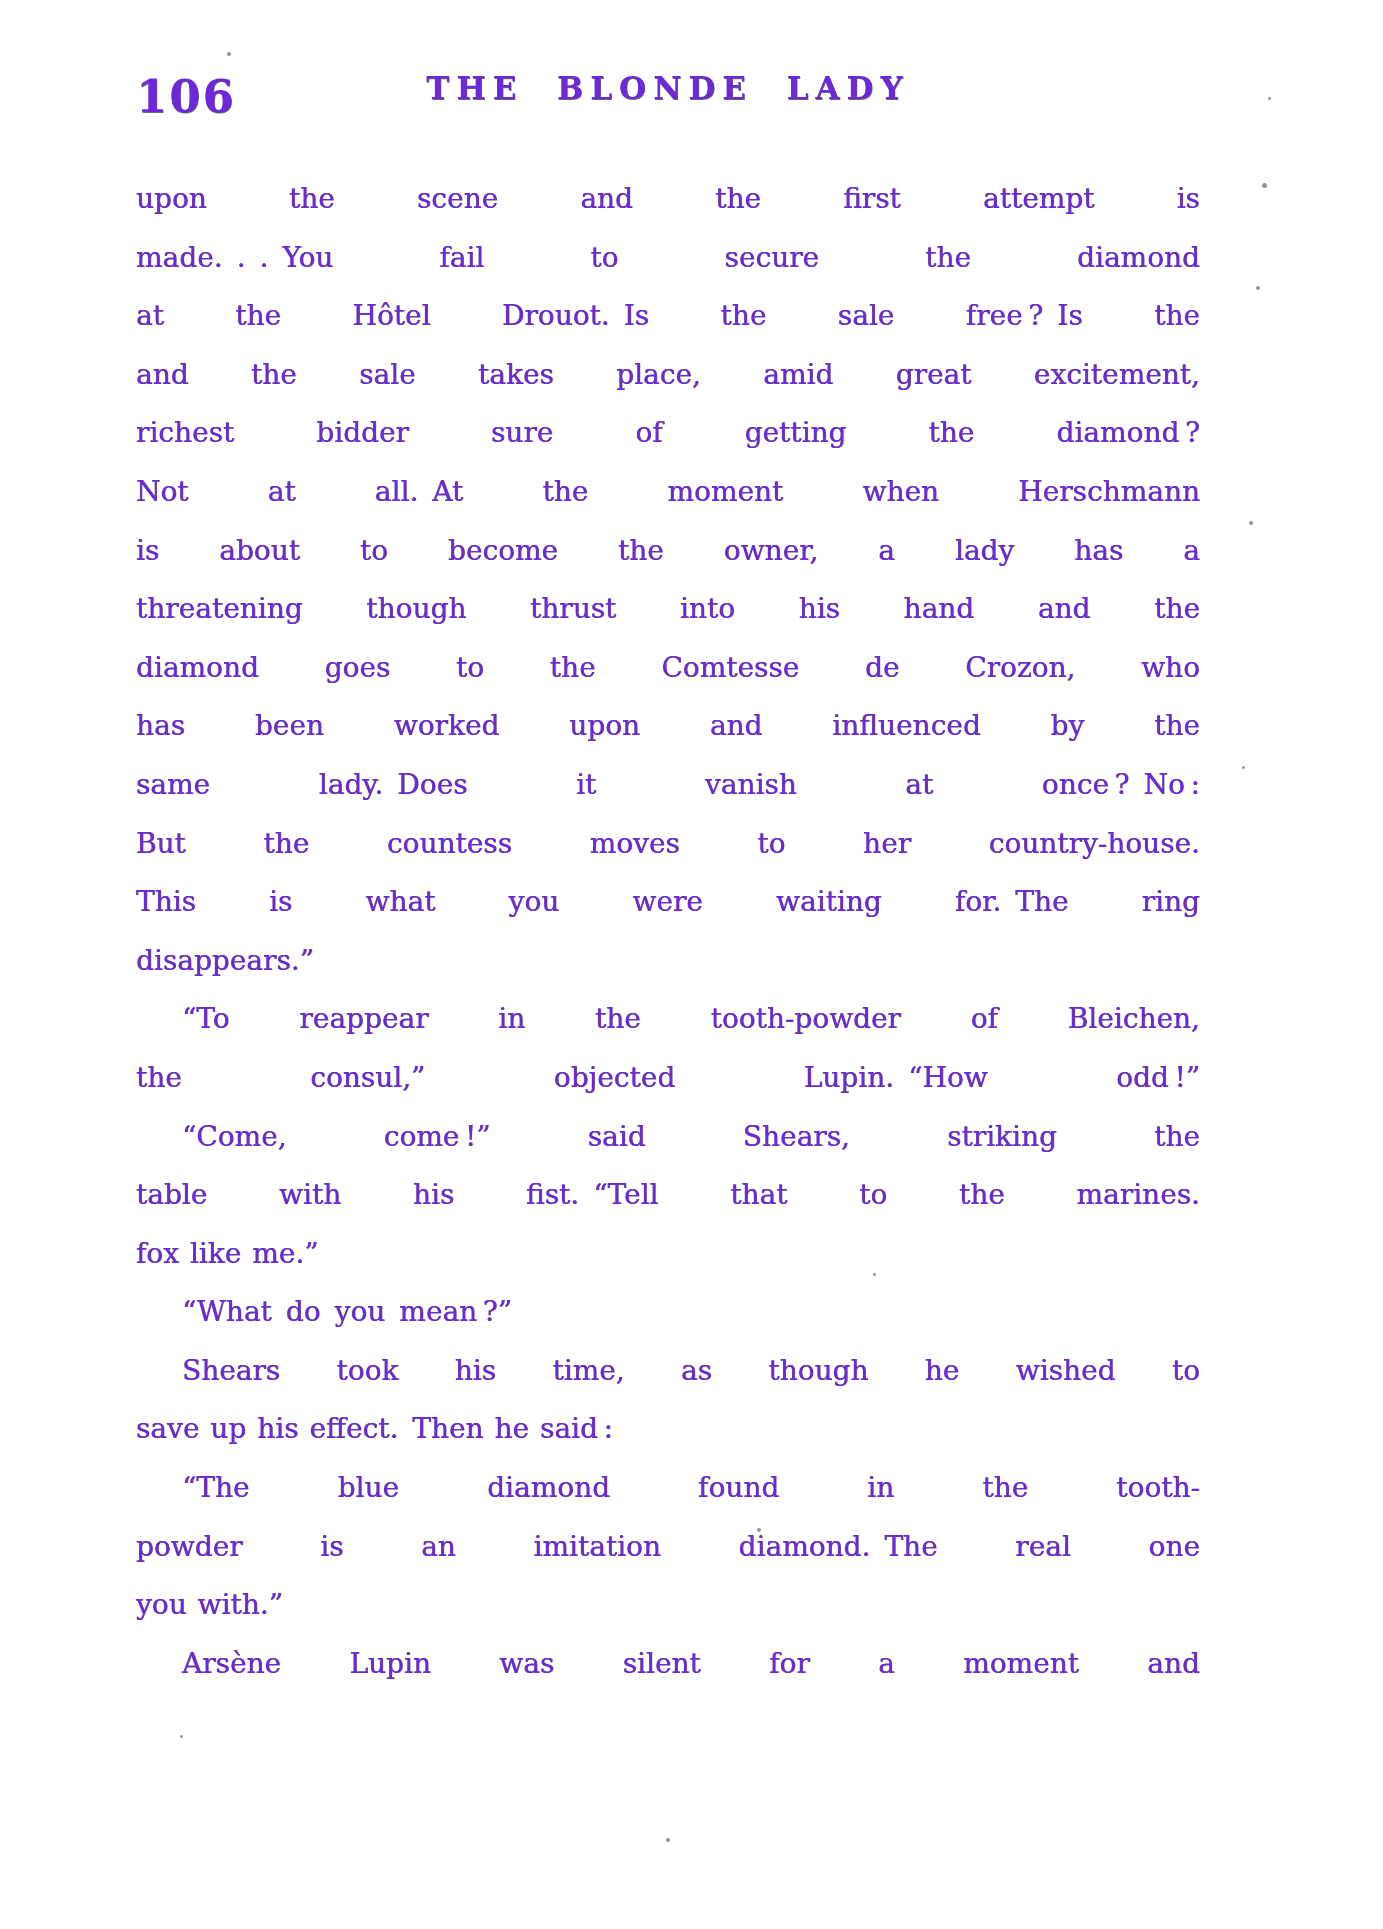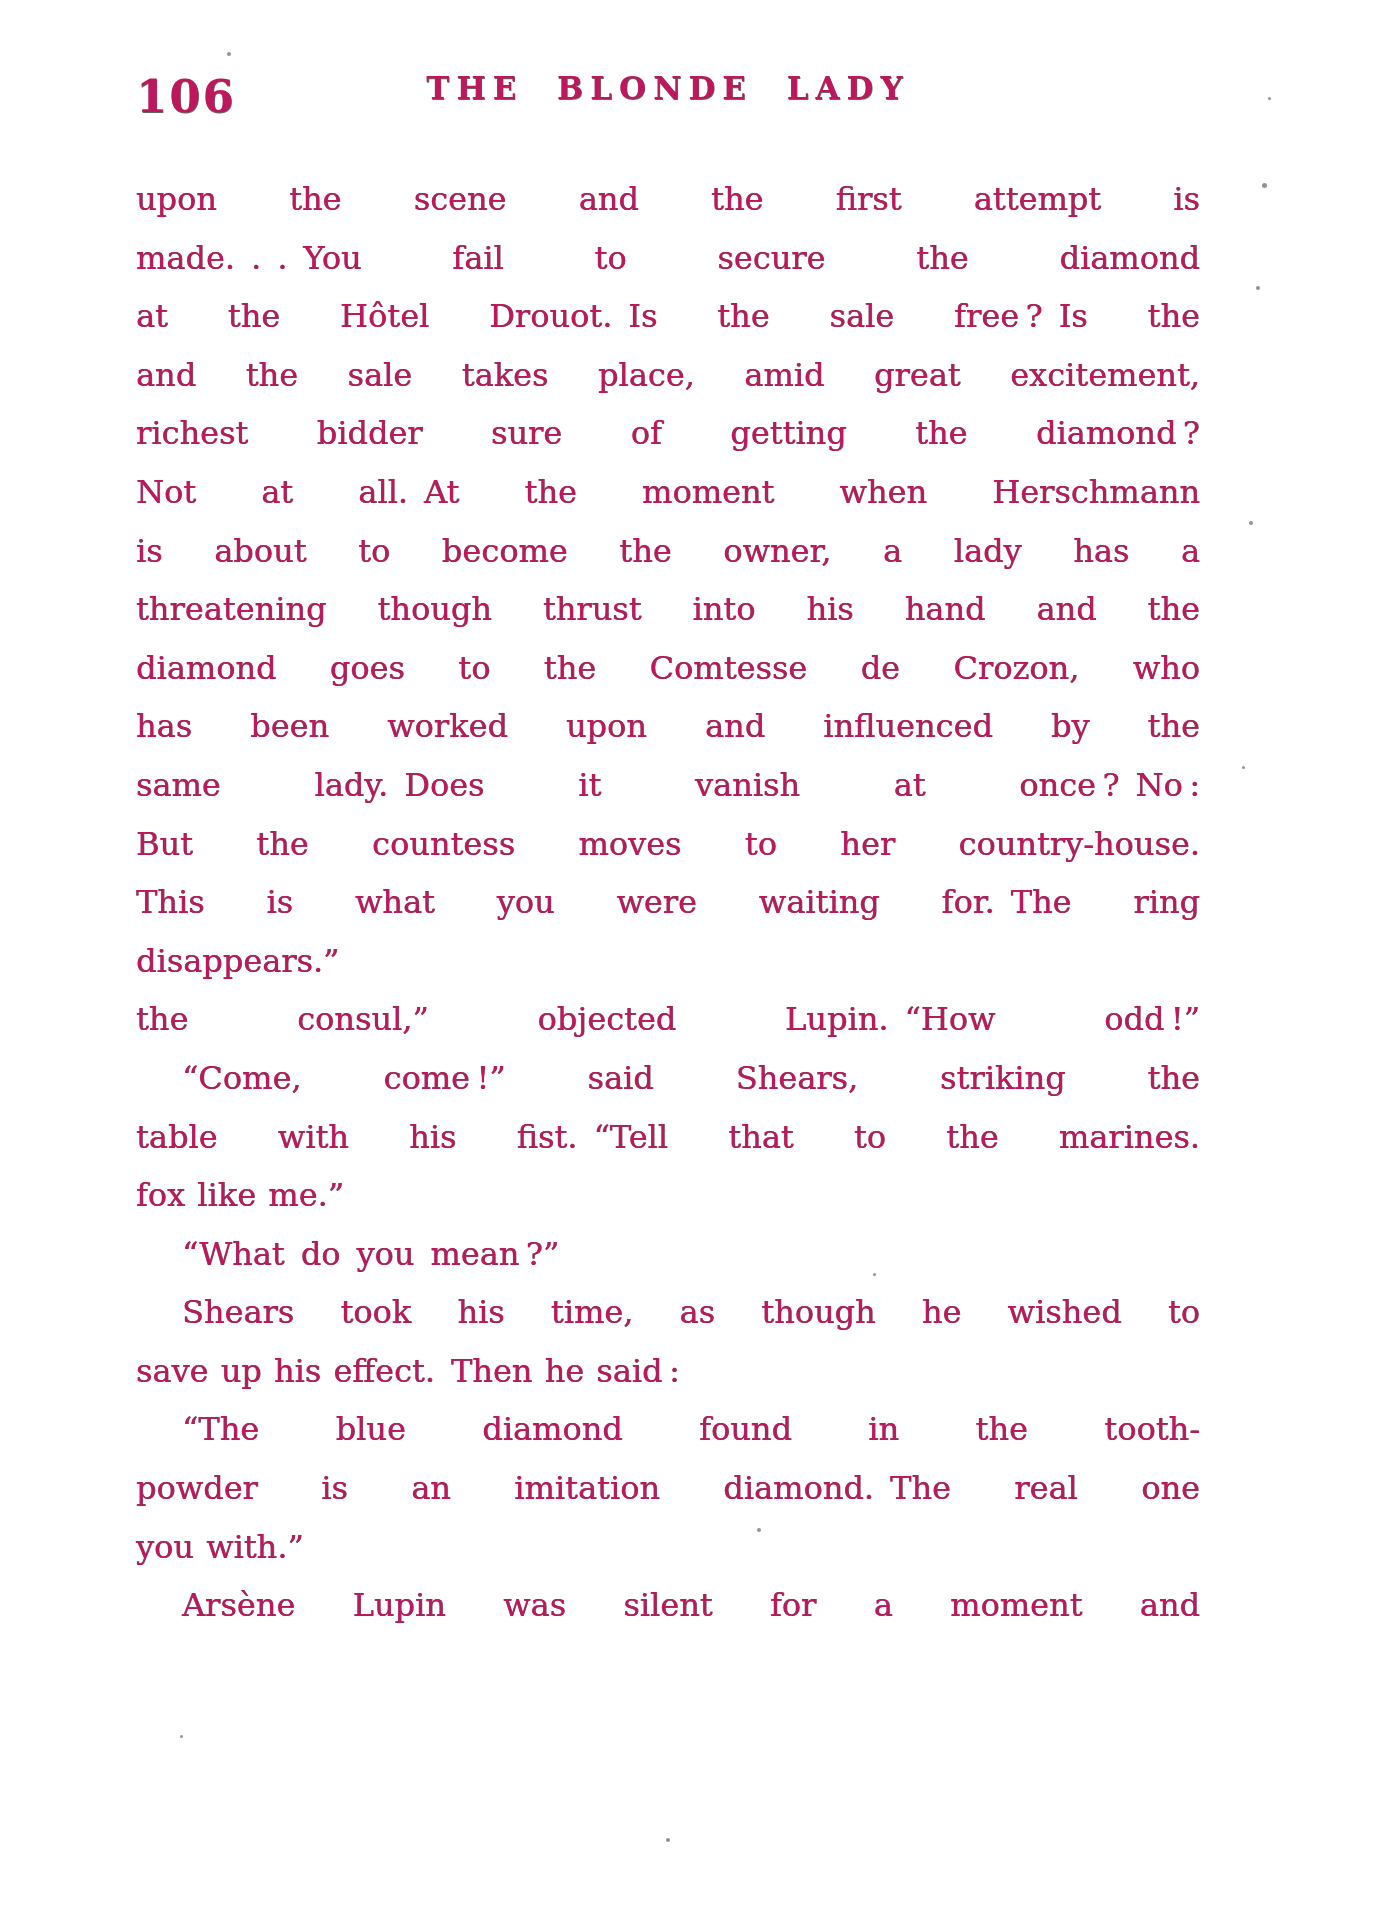--- a/index.html
+++ b/index.html
@@ -7,21 +7,21 @@
     padding: 0;
     background: #ffffff;
   }
   .page {
     position: relative;
     width: 1383px;
     height: 1929px;
     background: #ffffff;
     overflow: hidden;
     font-family: "DejaVu Serif", "Liberation Serif", serif;
-    color: #be185d;
+    color: #6d28d9;
   }
   .header {
     position: absolute;
     left: 136px;
     top: 70px;
     width: 1064px;
     height: 56px;
   }
   .pageno {
     position: absolute;
@@ -47,21 +47,21 @@
   }
   .text {
     position: absolute;
     left: 136px;
     top: 170px;
     width: 1064px;
   }
   .line {
     height: 58.6px;
     line-height: 58.6px;
-    font-size: 32px;
+    font-size: 28px;
     word-spacing: 2px;
     text-align: left;
     text-shadow: 0.45px 0.45px 0 rgba(0,0,0,0.55), -0.25px 0 0 rgba(0,0,0,0.3);
     white-space: nowrap;
   }
   .line.just {
     white-space: normal;
     text-align: justify;
     text-align-last: justify;
     -moz-text-align-last: justify;
@@ -93,20 +93,21 @@
       <div class="line just">richest bidder sure of getting the diamond ?</div>
       <div class="line just">Not at all. At the moment when Herschmann</div>
       <div class="line just">is about to become the owner, a lady has a</div>
       <div class="line just">threatening though thrust into his hand and the</div>
       <div class="line just">diamond goes to the Comtesse de Crozon, who</div>
       <div class="line just">has been worked upon and influenced by the</div>
       <div class="line just">same lady. Does it vanish at once ? No :</div>
       <div class="line just">But the countess moves to her country-house.</div>
       <div class="line just">This is what you were waiting for. The ring</div>
       <div class="line">disappears.”</div>
+      <div class="line indent just">“To reappear in the tooth-powder of Bleichen,</div>
       <div class="line just">the consul,” objected Lupin. “How odd !”</div>
       <div class="line indent just">“Come, come !” said Shears, striking the</div>
       <div class="line just">table with his fist. “Tell that to the marines.</div>
       <div class="line">fox like me.”</div>
       <div class="line indent">“What do you mean ?”</div>
       <div class="line indent just">Shears took his time, as though he wished to</div>
       <div class="line">save up his effect. Then he said :</div>
       <div class="line indent just">“The blue diamond found in the tooth-</div>
       <div class="line just">powder is an imitation diamond. The real one</div>
       <div class="line">you with.”</div>

